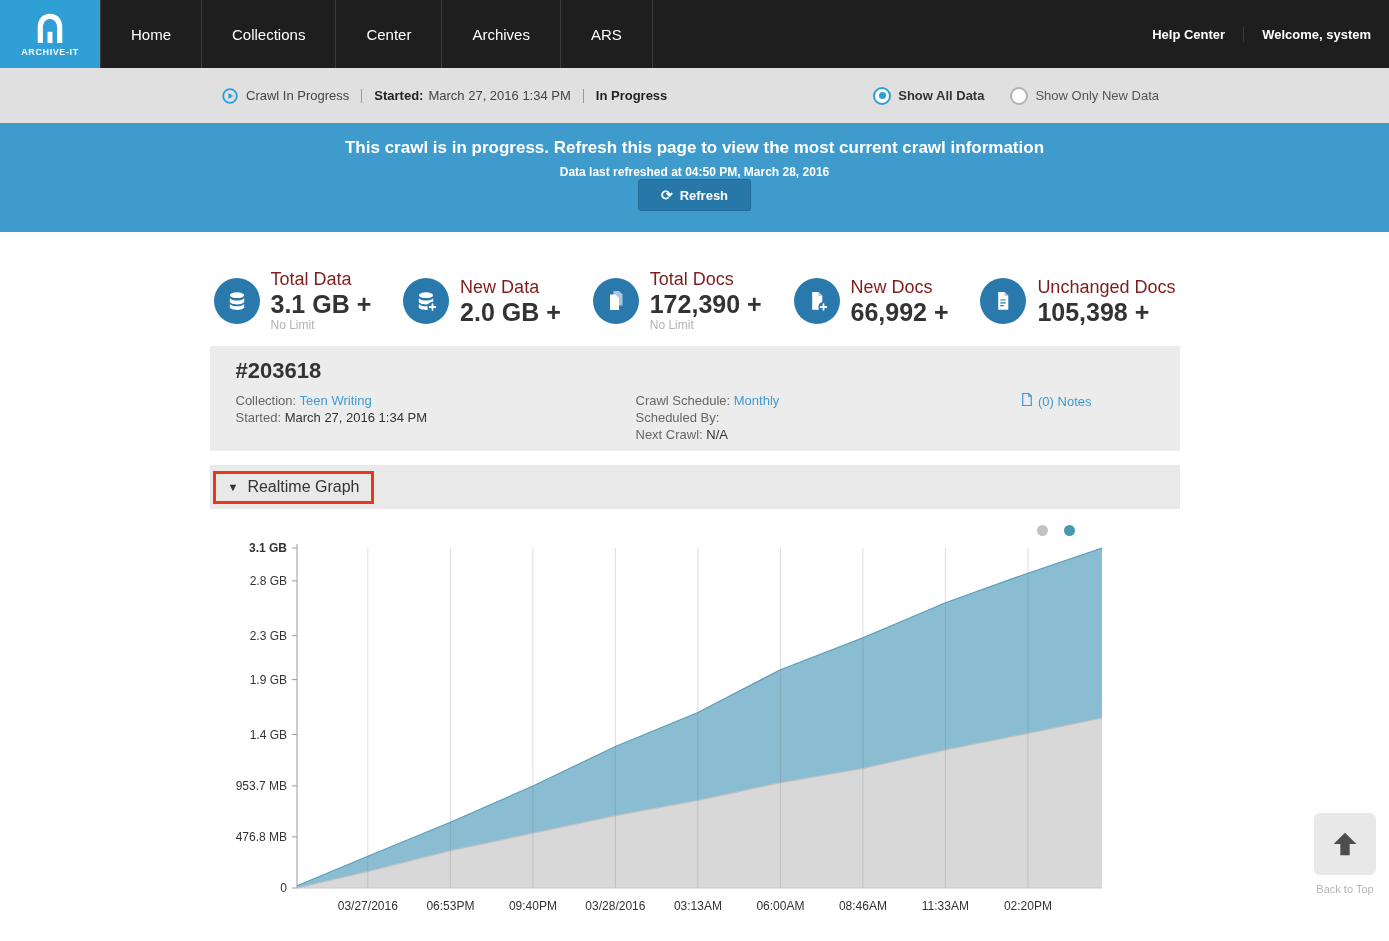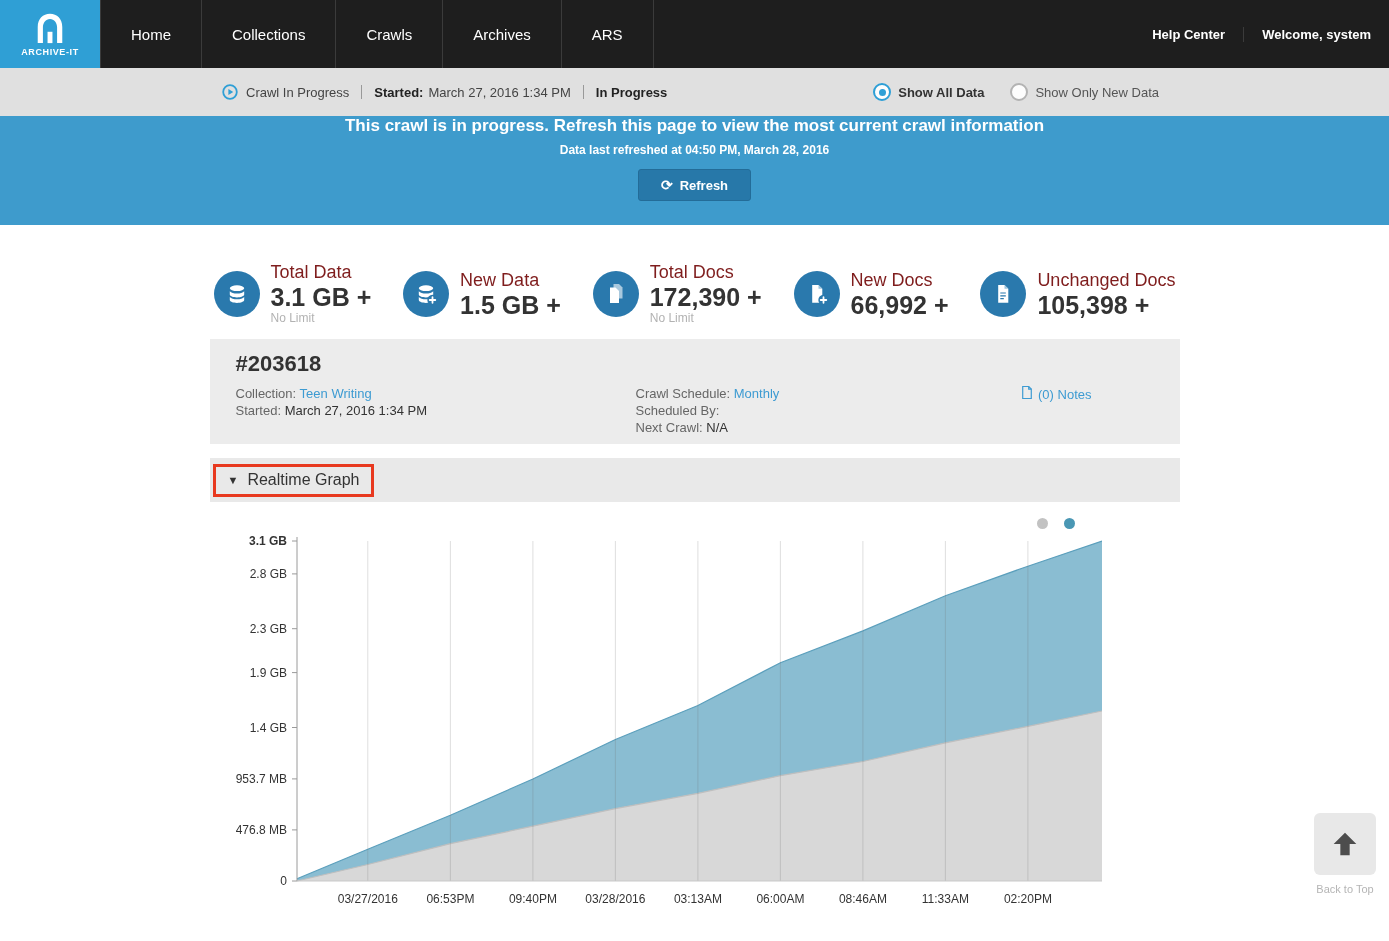--- a/index.html
+++ b/index.html
@@ -10,39 +10,39 @@
     justify-content:center;cursor:pointer;}
   .logo-text{color:#fff;font-size:9px;font-weight:bold;letter-spacing:.6px;margin-top:2px;}
   .nav-items{display:flex;}
   .nav-item{padding:0 30px;display:flex;align-items:center;color:#fff;font-size:15px;
     border-right:1px solid #3b3b3b;cursor:pointer;}
   .nav-item:first-child{border-left:1px solid #3b3b3b;}
   .nav-right{margin-left:auto;display:flex;align-items:center;}
   .nav-right-item{padding:0 18px;color:#fff;font-size:13px;font-weight:bold;cursor:pointer;}
   .nav-right-item:last-child{border-left:1px solid #3b3b3b;}
   
-  .statusbar{height:48px;background:#e0e0e0;display:flex;align-items:center;
+  .statusbar{height:55px;background:#e0e0e0;display:flex;align-items:center;
     padding:0 230px 0 222px;box-sizing:border-box;}
   .statusbar .play{display:inline-flex;margin-right:8px;}
   .sb-text{font-size:13px;color:#444;}
   .sb-bold{font-size:13px;color:#222;font-weight:bold;margin-right:5px;}
   .vsep{width:1px;height:14px;background:#999;margin:0 12px;display:inline-block;}
   .radio-group{margin-left:auto;display:flex;align-items:center;gap:26px;}
   .radio{display:flex;align-items:center;gap:7px;cursor:pointer;}
   .rb{width:14px;height:14px;border-radius:50%;border:2px solid #b3b3b3;background:#fdfdfd;
     display:inline-flex;align-items:center;justify-content:center;}
   .rb.selected{border-color:#2e9fd6;}
   .rb.selected::after{content:"";width:7px;height:7px;border-radius:50%;background:#2e9fd6;}
   .rb-label{font-size:13px;color:#555;}
   .rb-label.bold{font-weight:bold;color:#333;}
   
   .banner{height:109px;background:#3e9bcc;color:#fff;text-align:center;box-sizing:border-box;
-    }
+    padding-top:15px;}
   .banner-title{font-size:17px;font-weight:bold;margin-bottom:7px;}
-  .banner-sub{font-size:12px;font-weight:bold;margin-bottom:12px;}
+  .banner-sub{font-size:12px;font-weight:bold;}
   .refresh-btn{background:#2778a9;border:1px solid #236c98;color:#fff;font-family:inherit;
     font-size:13px;font-weight:bold;padding:7px 22px;border-radius:3px;cursor:pointer;
     display:inline-flex;align-items:center;gap:7px;}
   .refresh-ic{font-size:14px;}
   
   .content{width:970px;margin:15px auto 0;}
   .tabs{display:flex;border-bottom:1px solid #ddd;}
   .tab{padding:13px 26px 13px;font-size:15px;color:#999;cursor:pointer;}
   .tab.active{color:#333;font-weight:bold;border-bottom:3px solid #444;margin-bottom:-1px;}
   
@@ -90,21 +90,21 @@
   <div class="logo">
     <svg viewBox="0 0 44 36" width="44" height="34">
       <path fill="#fff" d="M9 34 L9 17 C9 8.5 14.5 3 22 3 C29.5 3 35 8.5 35 17 L35 34 L29.5 34 L29.5 17.5 C29.5 12.5 26.5 8.5 22 8.5 C17.5 8.5 14.5 12.5 14.5 17.5 L14.5 34 Z"></path>
       <rect x="19.4" y="22" width="5.2" height="12" fill="#fff"></rect>
     </svg>
     <div class="logo-text">ARCHIVE-IT</div>
   </div>
   <div class="nav-items">
       <div class="nav-item">Home</div>
       <div class="nav-item">Collections</div>
-      <div class="nav-item">Crawls</div>
+      <div class="nav-item">Center</div>
       <div class="nav-item">Archives</div>
       <div class="nav-item">ARS</div>
     </div>
   <div class="nav-right">
     <div class="nav-right-item">Help Center</div>
     <div class="nav-right-item">Welcome, system</div>
   </div>
 </div>
 
 <div class="statusbar">
@@ -168,21 +168,21 @@
               <ellipse cx="12" cy="6.2" rx="7.2" ry="2.9"></ellipse>
               <path d="M4.8 9.3c1.3 1.4 4 2.3 7.2 2.3s5.9-.9 7.2-2.3v3.2c0 1.6-3.2 2.9-7.2 2.9s-7.2-1.3-7.2-2.9z"></path>
               <path d="M4.8 14.9c1.3 1.4 4 2.3 7.2 2.3s5.9-.9 7.2-2.3v3.2c0 1.6-3.2 2.9-7.2 2.9s-7.2-1.3-7.2-2.9z"></path>
             </g>
             <circle cx="18.5" cy="18" r="5.2" fill="#2a79ad"></circle>
             <path d="M18.5 15.2v5.6M15.7 18h5.6" stroke="#fff" stroke-width="1.8" stroke-linecap="round"></path>
           </svg>
         </div>
         <div class="stat-text">
           <div class="stat-label">New Data</div>
-          <div class="stat-value">1.5 GB +</div>
+          <div class="stat-value">2.0 GB +</div>
         </div>
       </div>
       <div class="stat">
         <div class="stat-circle">
           <svg viewBox="0 0 24 24" width="24" height="24">
             <path d="M9.5 2h5.5l3.5 3.5v11h-9z" fill="#fff" opacity="0.6"></path>
             <path d="M6 5.5h5.5L15 9v12H6z" fill="#fff"></path>
           </svg>
         </div>
         <div class="stat-text">

